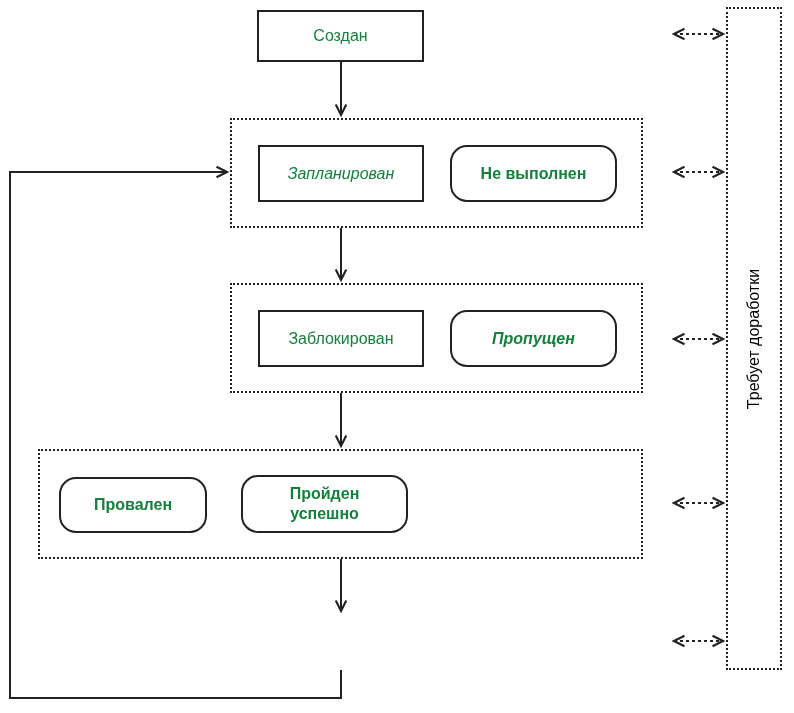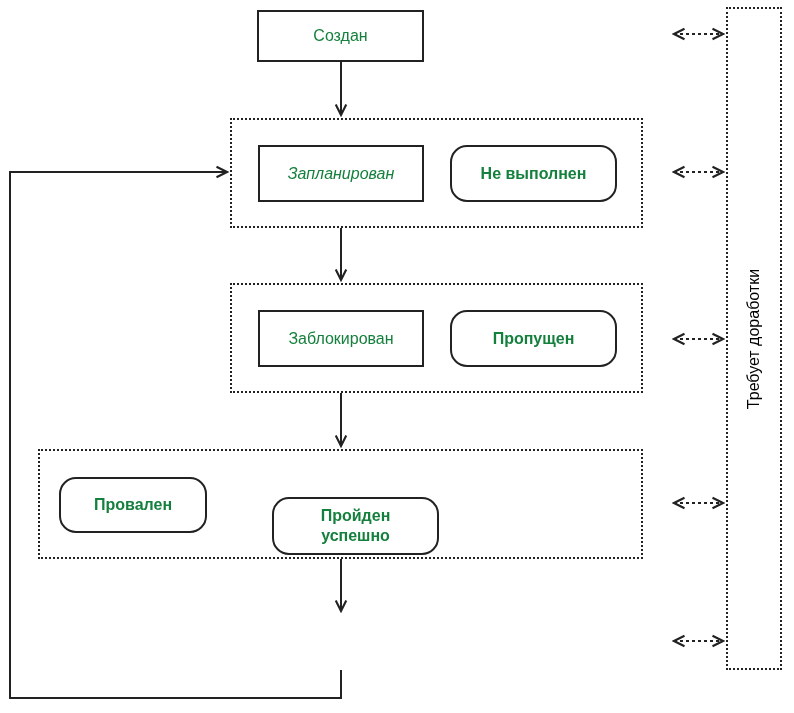--- a/index.html
+++ b/index.html
@@ -42,23 +42,23 @@
     text-align: center;
     font-size: 16px;
     color: #15803d;
     line-height: 1.25;
   }
   .node.bold { font-weight: bold; border-radius: 17px; }
   .node-created      { left: 257px; top: 10px;  width: 167px; height: 52px; }
   .node-planned      { left: 258px; top: 145px; width: 166px; height: 57px; font-style: italic; }
   .node-not-executed { left: 450px; top: 145px; width: 167px; height: 57px; }
   .node-executing    { left: 258px; top: 310px; width: 166px; height: 57px; }
-  .node-skipped      { left: 450px; top: 310px; width: 167px; height: 57px; }
+  .node-skipped      { left: 450px; top: 310px; width: 167px; height: 57px; font-style: italic; }
   .node-failed       { left: 59px;  top: 477px; width: 148px; height: 56px; }
-  .node-passed       { left: 272px; top: 475px; width: 167px; height: 58px; margin-top: 22px; }
+  .node-passed       { left: 241px; top: 475px; width: 167px; height: 58px; }
   .node-blocked      { left: 450px; top: 477px; width: 167px; height: 56px; }
   .node-closed       { left: 257px; top: 614px; width: 168px; height: 56px; }
   .wrap-narrow {
     display: inline-block;
     max-width: 100px;
   }
   .rework-box {
     position: absolute;
     left: 726px;
     top: 7px;

